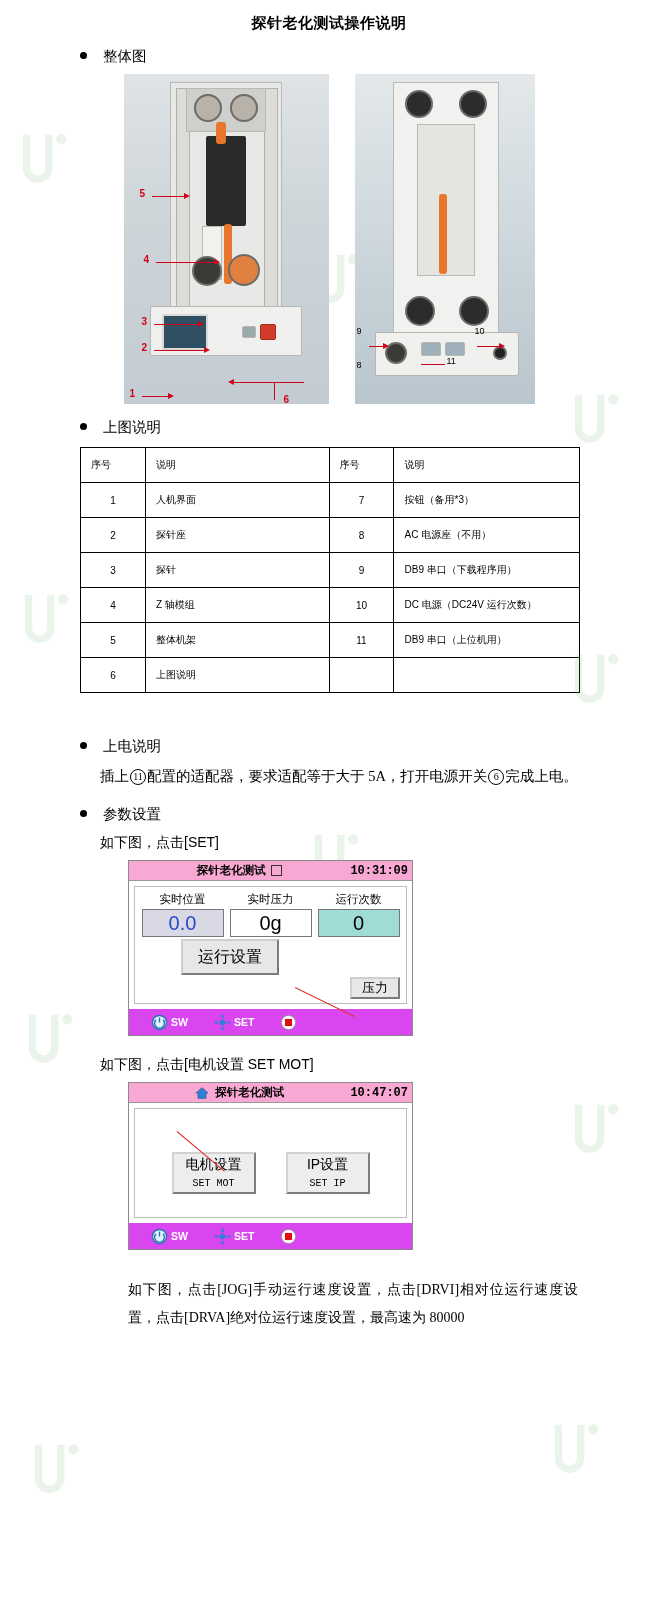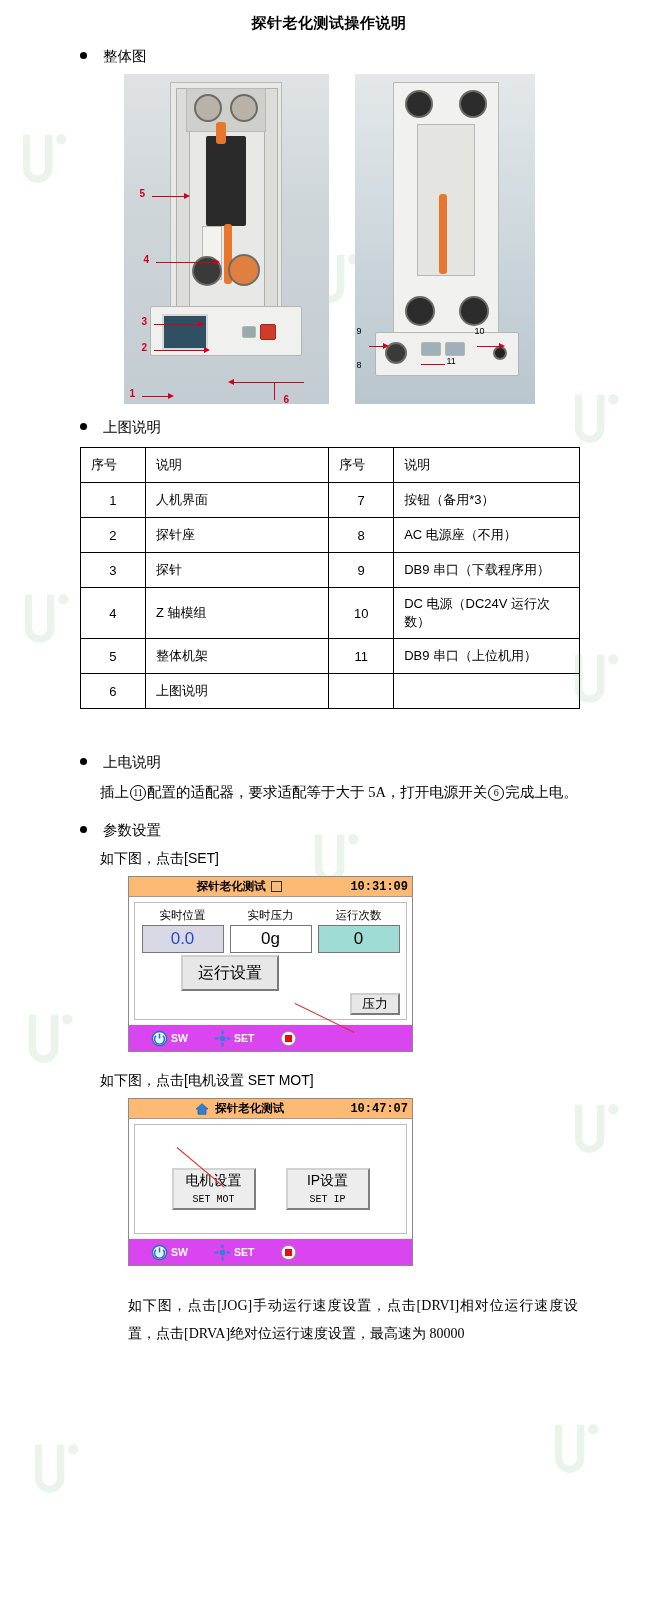--- a/index.html
+++ b/index.html
@@ -141,21 +141,21 @@
     position:absolute;
     font-size:9px;
     color:#000;
     font-family:"Liberation Sans", sans-serif;
   }
   
   table.spec{
     border-collapse:collapse;
     margin:10px 0 0 80px;
     width:500px;
-    font-size:13px;
+    font-size:10px;
     font-family:"Liberation Sans", sans-serif;
   }
   table.spec td,table.spec th{
     border:1px solid #000;
     padding:7px 10px;
     height:20px;
   }
   table.spec th{font-weight:normal;text-align:left;}
   td.idx,th.idx{width:46px;text-align:center;}
   td.desc,th.desc{width:172px;}
@@ -186,21 +186,21 @@
   .hmi{
     position:relative;
     margin:8px 0 0 128px;
     width:285px;
     border:1px solid #8a8a8a;
     background:#fff;
     box-sizing:border-box;
   }
   .hmi .titlebar{
     height:20px;
-    background:#fdba74;
+    background:#f9a8d4;
     display:flex;
     align-items:center;
     font-size:11.5px;
     font-family:"Liberation Sans", sans-serif;
     font-weight:bold;
     border-bottom:1px solid #9a9a9a;
     padding:0 4px;
     box-sizing:border-box;
     gap:5px;
   }
@@ -227,21 +227,21 @@
   .cellgrp{width:82px;text-align:center;}
   .cellgrp .lbl{
     font-size:11.5px;
     font-family:"Liberation Sans", sans-serif;
     margin-bottom:2px;
   }
   .cellgrp .val{
     border:1px solid #777;
     height:26px;
     line-height:26px;
-    font-size:17px;
+    font-size:20px;
     font-family:"Liberation Sans", sans-serif;
   }
   .val.blue{background:#d9d9e6;color:#2b49c9;}
   .val.plain{background:#ffffff;color:#000000;}
   .val.teal{background:#9fdcd6;color:#000;}
   .btn3d{
     border:2px outset #cfcfcf;
     background:#e7e7e7;
     font-family:"Liberation Sans", sans-serif;
     text-align:center;

